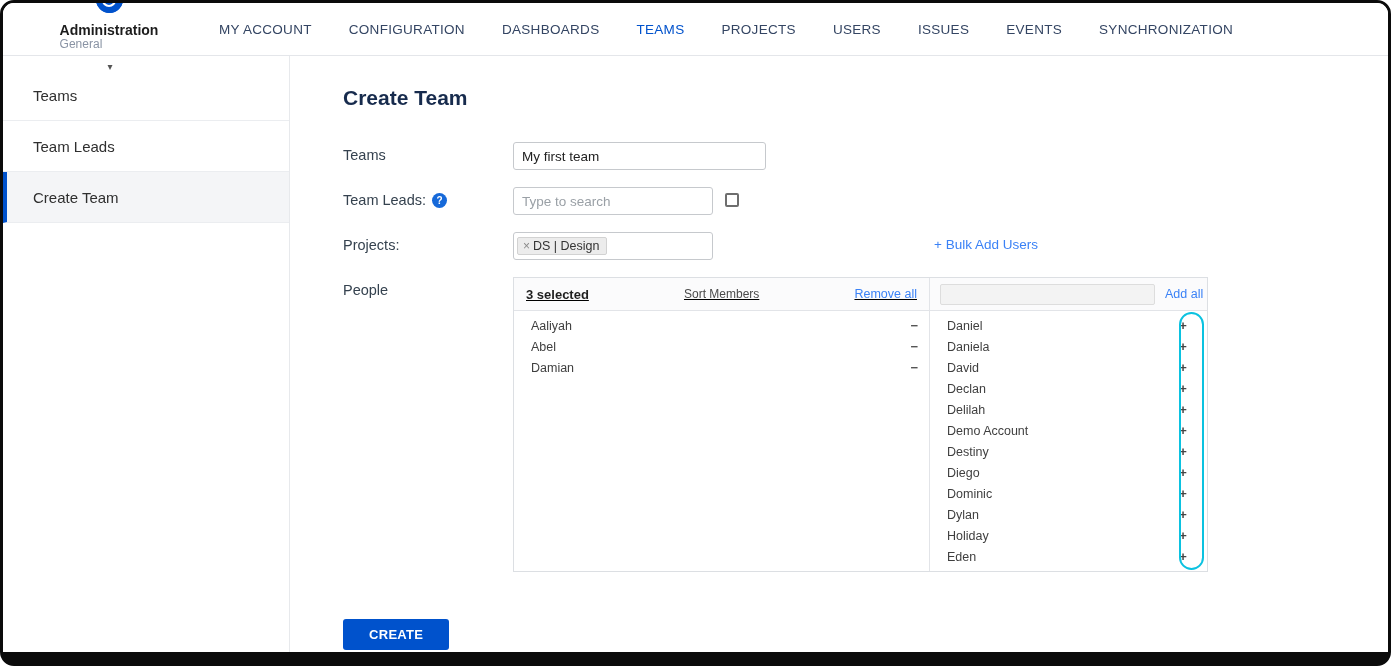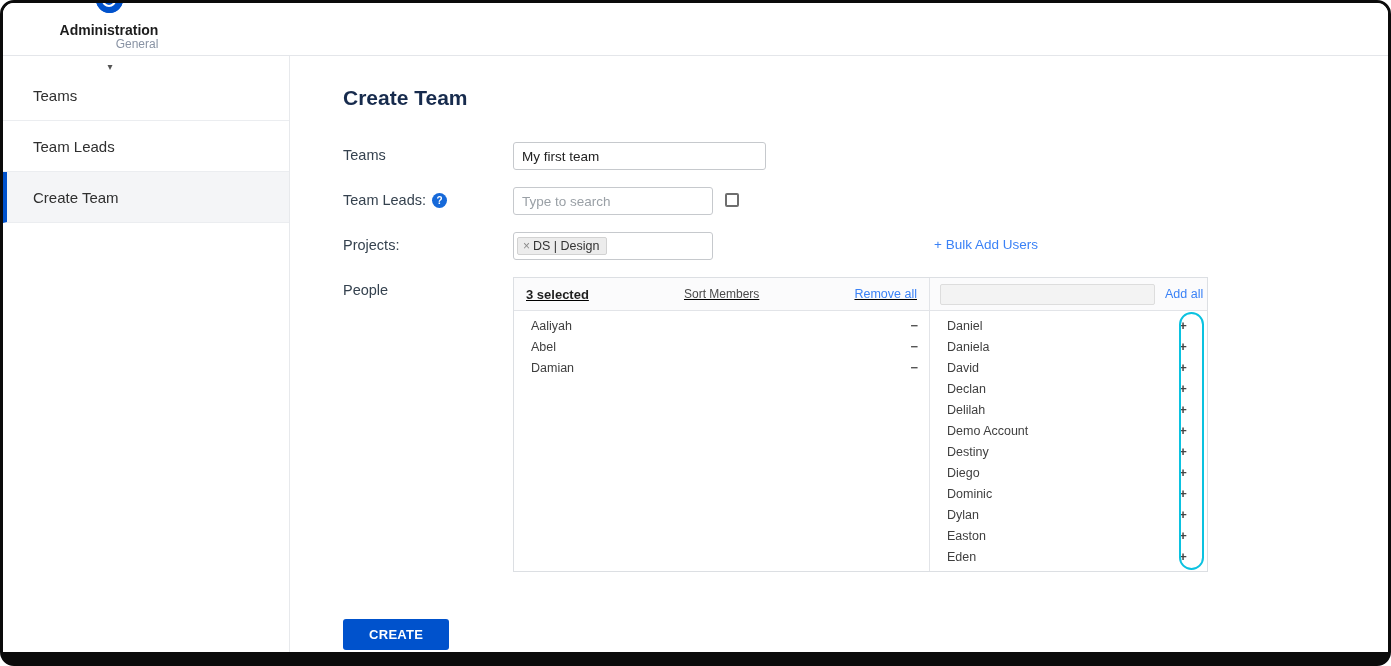--- a/index.html
+++ b/index.html
@@ -25,21 +25,21 @@
     background:#fff;
   }
   .brand { display:flex; align-items:center; gap:9px; width:168px; cursor:pointer;flex-direction:column; }
   .logo {
     width:27px; height:27px; border-radius:50%;
     background:#0052CC; flex-shrink:0;
     display:flex; align-items:center; justify-content:center;
   }
   .brand-text { line-height:1.15; }
   .brand-title { font-size:14px; font-weight:700; color:#1c1c1c; }
-  .brand-sub { font-size:12px; color:#8993A4;text-align:right; }
+  .brand-sub { font-size:12px; color:#8993A4; }
   .caret { color:#555; font-size:10px; margin-left:2px; }
 
   nav.mainnav { display:flex; align-items:center; gap:37px; margin-left:26px; }
   .nav-item { font-size:13.5px; color:#344563; letter-spacing:.3px; cursor:pointer; text-decoration:none; white-space:nowrap; }
   .nav-item.active { color:#0052CC; }
 
   
   .app-body { flex:1; display:flex; min-height:0; }
 
   aside.sidebar { width:287px; flex-shrink:0; border-right:1px solid #e7e9ec; padding-top:14px; }
@@ -167,20 +167,40 @@
           <circle cx="13" cy="14" r="6" fill="none" stroke="#ffffff" stroke-width="2.2"></circle>
           <line x1="17" y1="9.5" x2="22" y2="5" stroke="#ffffff" stroke-width="2.2" stroke-linecap="round"></line>
         </svg>
       </div>
       <div class="brand-text">
         <div class="brand-title">Administration</div>
         <div class="brand-sub">General</div>
       </div>
       <span class="caret">▾</span>
     </div>
+    <nav class="mainnav">
+
+        <a class="nav-item">MY ACCOUNT</a>
+
+        <a class="nav-item">CONFIGURATION</a>
+
+        <a class="nav-item">DASHBOARDS</a>
+
+        <a class="nav-item active">TEAMS</a>
+
+        <a class="nav-item">PROJECTS</a>
+
+        <a class="nav-item">USERS</a>
+
+        <a class="nav-item">ISSUES</a>
+
+        <a class="nav-item">EVENTS</a>
+
+        <a class="nav-item">SYNCHRONIZATION</a>
+      </nav>
   </header>
 
   <div class="app-body">
 
     <aside class="sidebar">
 
         <div class="side-item">Teams</div>
 
         <div class="side-item">Team Leads</div>
 
@@ -308,21 +328,21 @@
                         <span class="name">Dominic</span>
                         <span class="plus-icon">+</span>
                       </div>
 
                       <div class="m-row">
                         <span class="name">Dylan</span>
                         <span class="plus-icon">+</span>
                       </div>
 
                       <div class="m-row">
-                        <span class="name">Easton</span>
+                        <span class="name">Holiday</span>
                         <span class="plus-icon">+</span>
                       </div>
 
                       <div class="m-row">
                         <span class="name">Eden</span>
                         <span class="plus-icon">+</span>
                       </div>
                     </div>
                   <div class="plus-highlight"></div>
                 </div>

